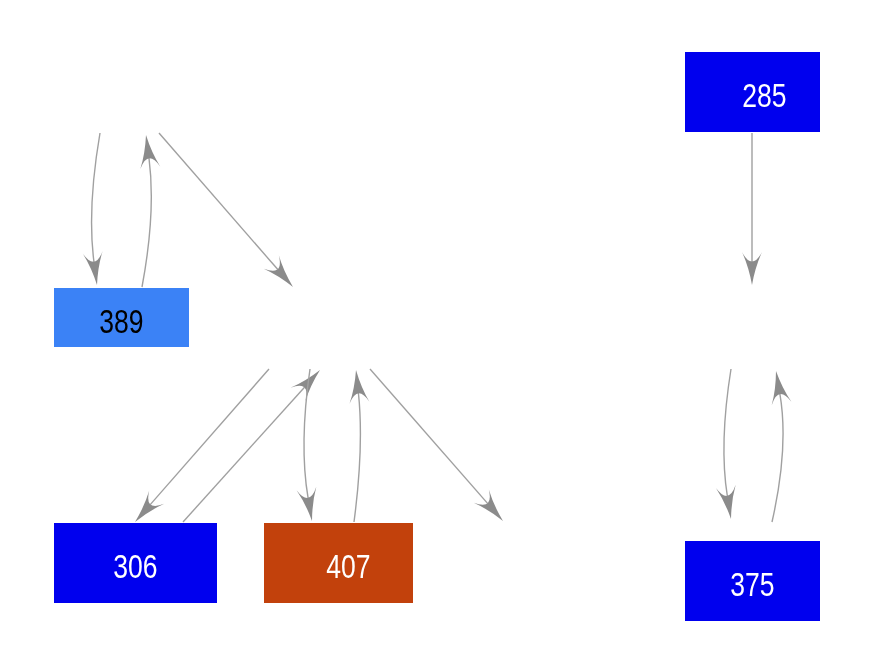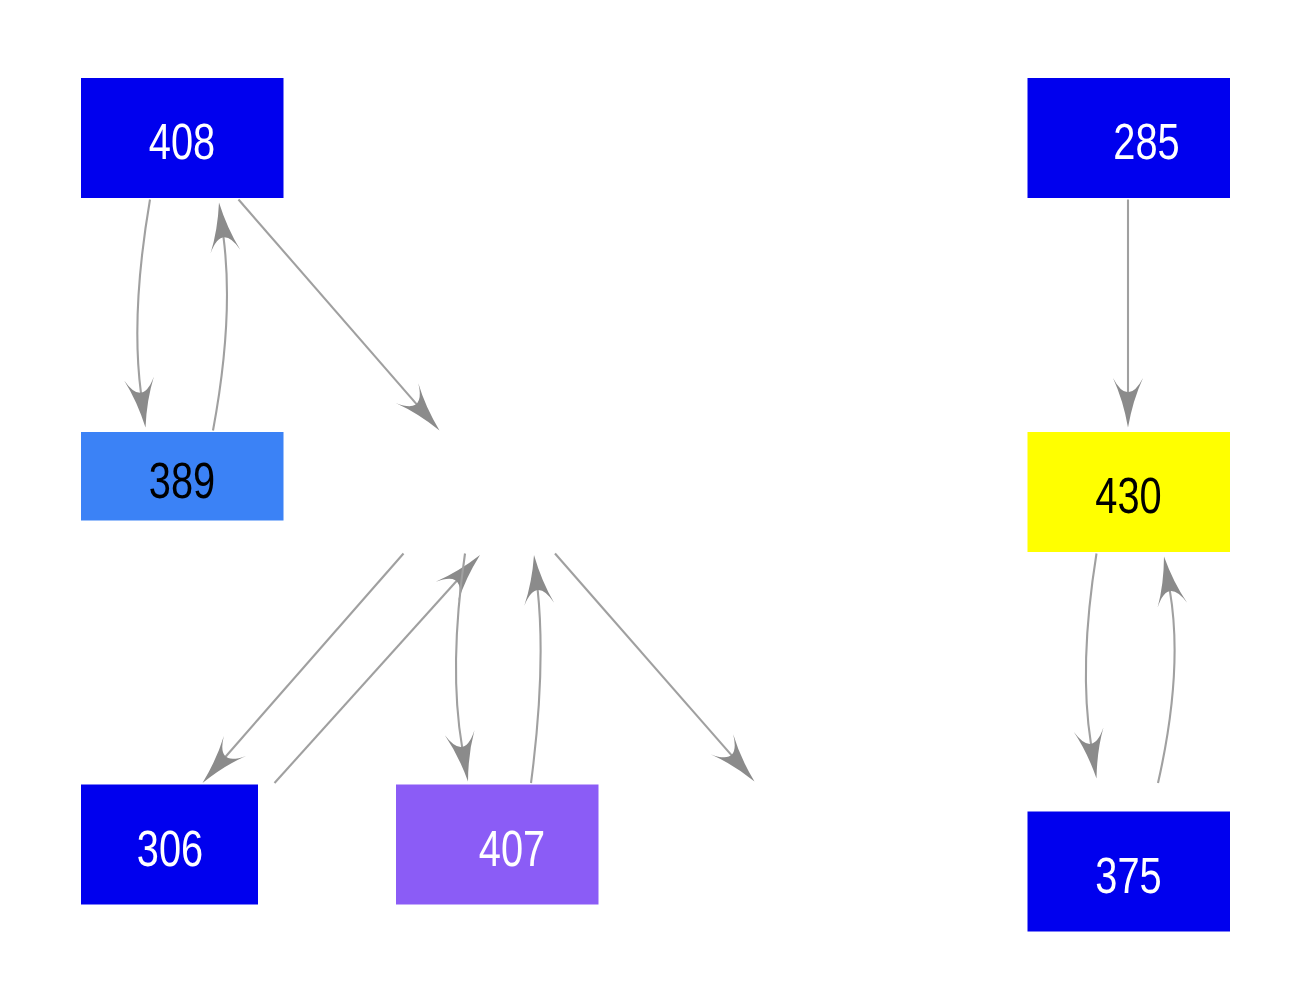--- a/index.html
+++ b/index.html
@@ -79,34 +79,28 @@
       </g>
       <g>
         <path d="M731,369 Q719,444 727.3504194244358,496.1901214027241" fill="none" stroke="#a0a0a0" stroke-width="1.4"></path>
         <path d="M0,0 Q-18.150000000000002,3.2 -33,10 Q-13.86,0 -33,-10 Q-18.150000000000002,-3.2 0,0 Z" transform="translate(731,519) rotate(80.90972307917767)" fill="#8b8b8b"></path>
       </g>
       <g>
         <path d="M772,522 Q789,447 779.8947483564799,393.7692980840363" fill="none" stroke="#a0a0a0" stroke-width="1.4"></path>
         <path d="M0,0 Q-18.150000000000002,3.2 -33,10 Q-13.86,0 -33,-10 Q-18.150000000000002,-3.2 0,0 Z" transform="translate(776,371) rotate(-99.70665240933971)" fill="#8b8b8b"></path>
       </g>
     </svg>
-<div class="node" style="left: 54px; top: 52px; width: 135px; height: 80px; background: rgb(0, 0, 238); color: rgb(255, 255, 255);">
-      <span class="label">408</span>
-    </div>
     <div class="node" style="left: 685px; top: 52px; width: 135px; height: 80px; background: rgb(0, 0, 238); color: rgb(255, 255, 255); padding-left: 24px;">
       <span class="label">285</span>
     </div>
     <div class="node" style="left: 54px; top: 288px; width: 135px; height: 59px; background: #3b82f6; color: rgb(0, 0, 0);">
       <span class="label">389</span>
     </div>
-    <div class="node" style="left: 685px; top: 288px; width: 135px; height: 80px; background: rgb(255, 255, 0); color: rgb(0, 0, 0);">
-      <span class="label">430</span>
-    </div>
-    <div class="node" style="left: 54px; top: 523px; width: 118px; height: 80px; background: rgb(0, 0, 238); color: rgb(255, 255, 255);">
+    <div class="node" style="left: 54px; top: 523px; width: 163px; height: 80px; background: rgb(0, 0, 238); color: rgb(255, 255, 255);">
       <span class="label">306</span>
     </div>
-    <div class="node" style="left: 264px; top: 523px; width: 135px; height: 80px; background: #8b5cf6; color: rgb(255, 255, 255); padding-left: 20px;">
+    <div class="node" style="left: 264px; top: 523px; width: 149px; height: 80px; background: #c2410c; color: rgb(255, 255, 255); padding-left: 20px;">
       <span class="label">407</span>
     </div>
     <div class="node" style="left: 685px; top: 541px; width: 135px; height: 80px; background: rgb(0, 0, 238); color: rgb(255, 255, 255);">
       <span class="label">375</span>
     </div>
   </div>
 
 </body></html>

